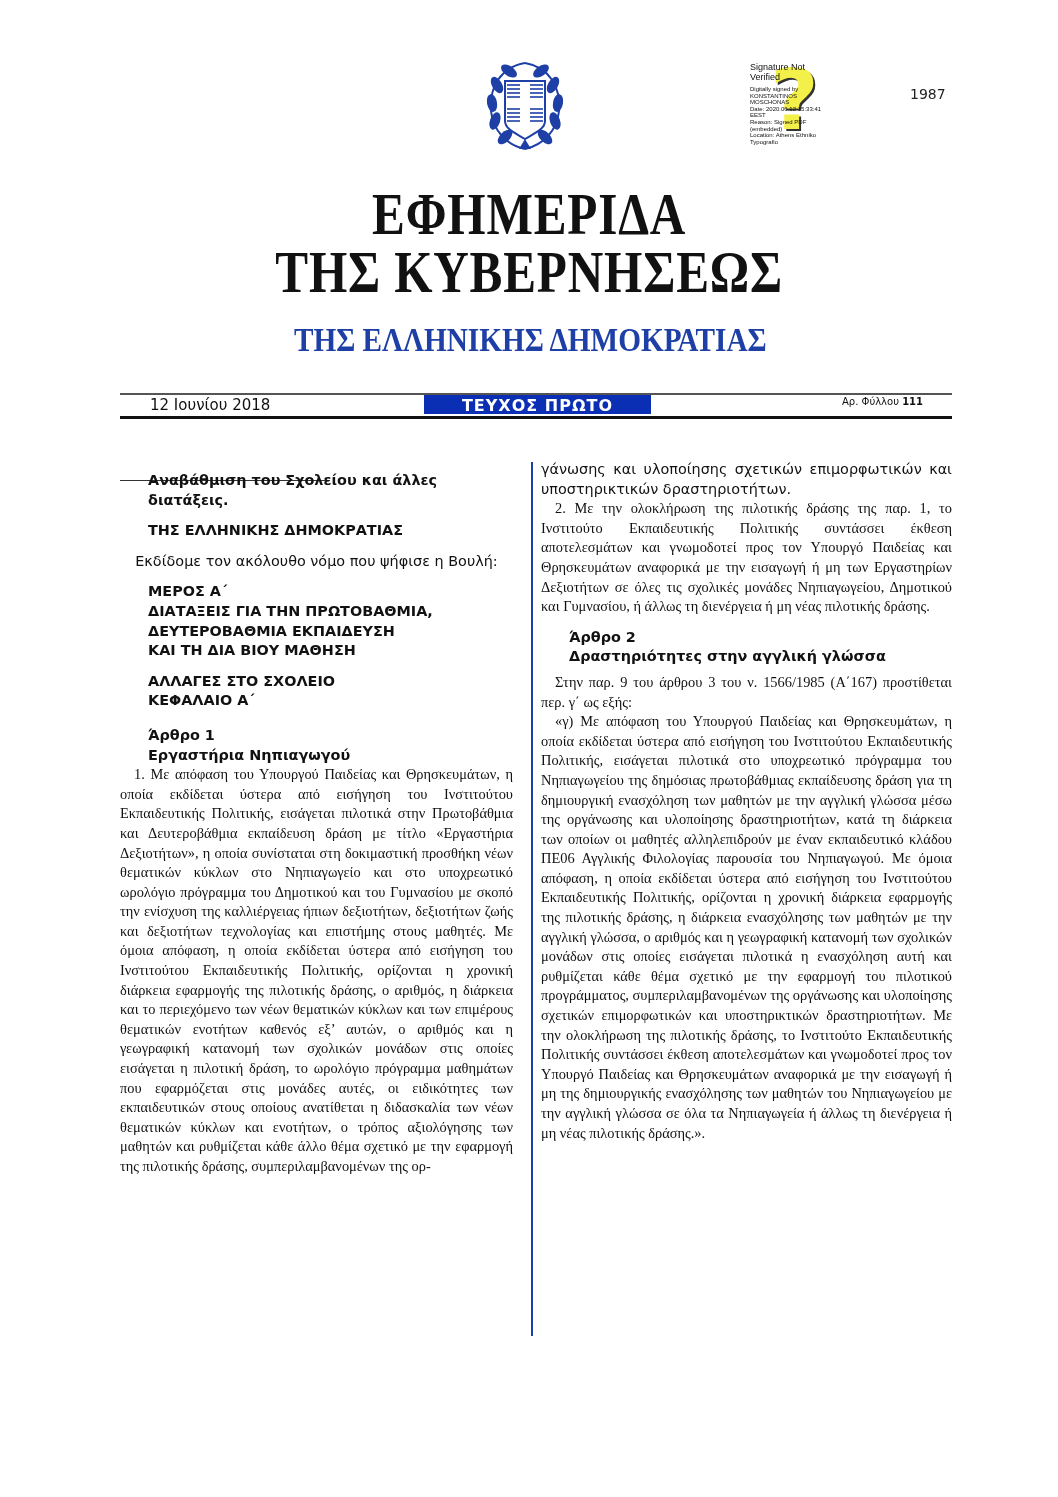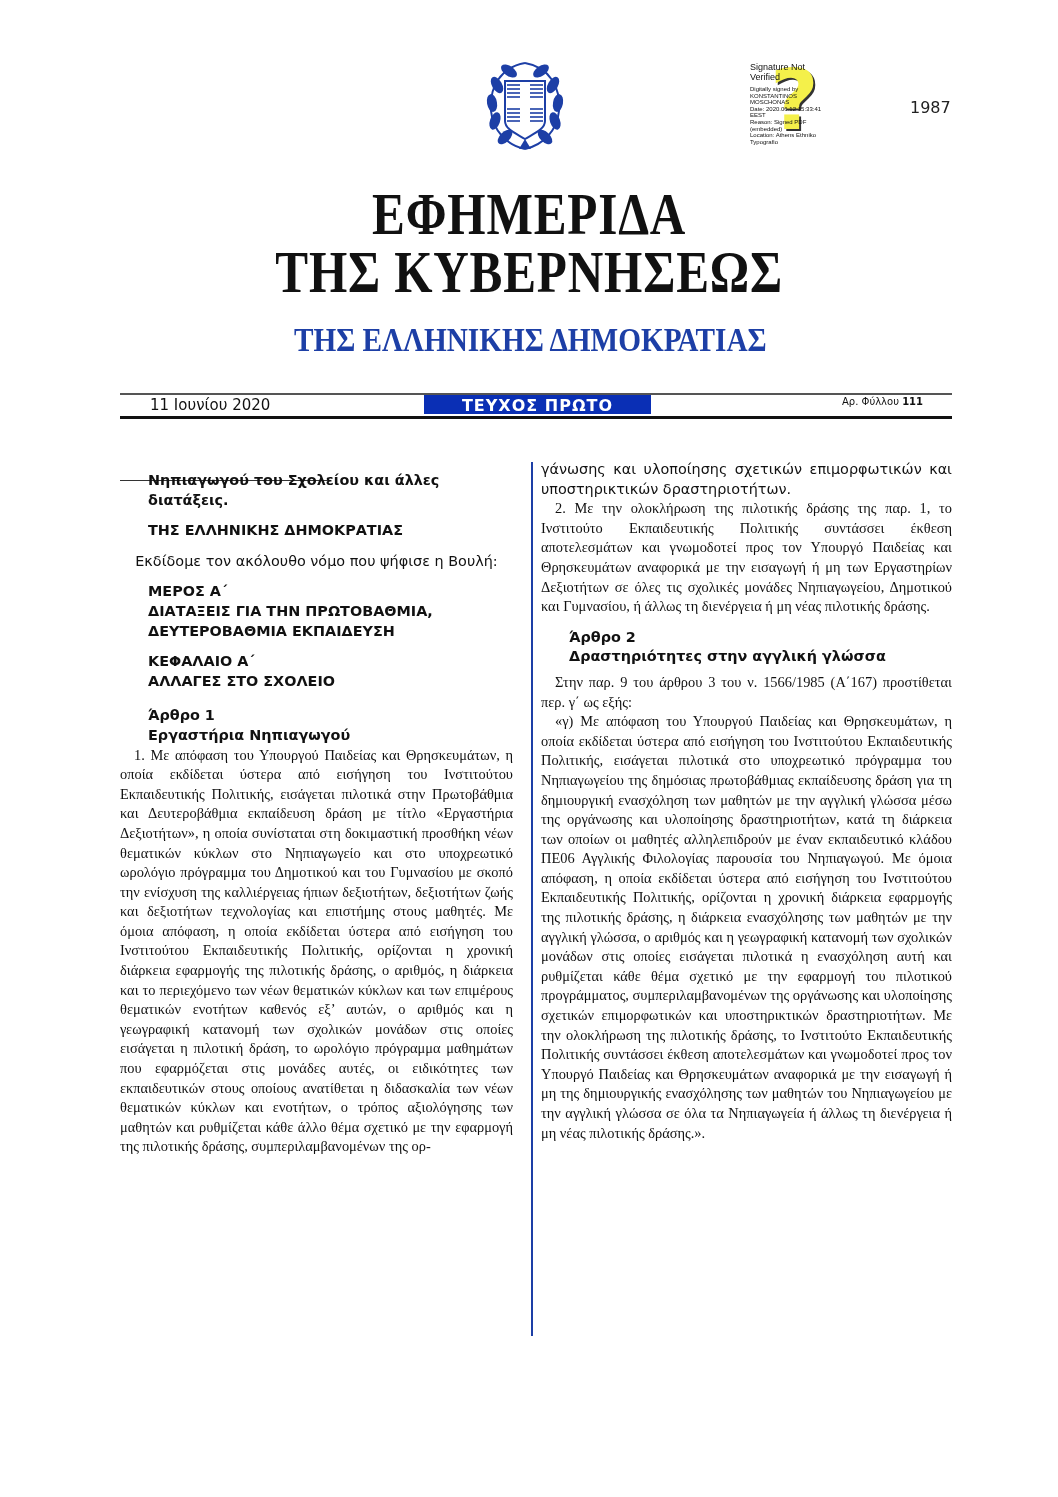--- a/index.html
+++ b/index.html
@@ -13,21 +13,21 @@
   
   #sig { left: 750px; top: 62px; width: 90px; height: 88px; }
   #sig .qmark { position: absolute; left: 20px; top: -4px; font-family: "DejaVu Sans", sans-serif;
                 font-weight: bold; font-size: 84px; line-height: 1; color: #f4f04a;
                 text-shadow: 2px 2px 0 #333; }
   #sig .sig-title { position: absolute; left: 0; top: 0; font-family: "Liberation Sans", sans-serif;
                     font-size: 9px; line-height: 10px; color: #111; width: 70px; }
   #sig .sig-lines { position: absolute; left: 0; top: 24px; font-family: "Liberation Sans", sans-serif;
                     font-size: 6px; line-height: 6.6px; color: #111; width: 82px; }
 
-  #pageno { left: 910px; top: 98px; font-family: "DejaVu Sans", sans-serif; font-size: 16px; color: #222; }
+  #pageno { left: 910px; top: 86px; font-family: "DejaVu Sans", sans-serif; font-size: 14px; color: #222; }
 
   
   .mast { left: 0; width: 1058px; text-align: center; font-family: "Liberation Serif", serif; font-weight: bold; }
   #mast1 { top: 182px; font-size: 60px; letter-spacing: 1px; transform: scaleX(0.82); transform-origin: 530px 0; line-height: 64px; }
   #mast2 { top: 240px; font-size: 60px; letter-spacing: 1px; transform: scaleX(0.82); transform-origin: 530px 0; line-height: 64px; }
   #mast3 { top: 320px; font-size: 34px; color: #1d3fa6; transform: scaleX(0.86); transform-origin: 538px 0; line-height: 40px; }
 
   
   #rule-top { left: 120px; top: 393px; width: 832px; height: 2px; background: #555; }
   #rule-bot { left: 120px; top: 416px; width: 832px; height: 3px; background: #111; }
@@ -112,43 +112,44 @@
   </div>
 </div>
 
 <div id="pageno" class="abs">1987</div>
 
 <div id="mast1" class="abs mast">ΕΦΗΜΕΡΙΔΑ</div>
 <div id="mast2" class="abs mast">ΤΗΣ ΚΥΒΕΡΝΗΣΕΩΣ</div>
 <div id="mast3" class="abs mast">ΤΗΣ ΕΛΛΗΝΙΚΗΣ ΔΗΜΟΚΡΑΤΙΑΣ</div>
 
 <div id="rule-top" class="abs"></div>
-<div id="issue-date" class="abs">11 Ιουνίου 2020</div>
+<div id="issue-date" class="abs">12 Ιουνίου 2018</div>
 <div id="issue-type" class="abs">ΤΕΥΧΟΣ  ΠΡΩΤΟ</div>
 <div id="issue-sheet" class="abs">
   <span>Αρ. Φύλλου</span>
   <b>111</b>
 </div>
 <div id="rule-bot" class="abs"></div>
 
 <div id="law-rule" class="abs"></div>
 <div id="col-left" class="abs col">
   <div class="gap"></div>
-  <div class="h">Νηπιαγωγού του Σχολείου και άλλες διατάξεις.</div>
+  <div class="h">Αναβάθμιση του Σχολείου και άλλες διατάξεις.</div>
   <div class="gap"></div>
   <div class="h">ΤΗΣ ΕΛΛΗΝΙΚΗΣ ΔΗΜΟΚΡΑΤΙΑΣ</div>
   <div class="gap"></div>
   <div class="center">Εκδίδομε τον ακόλουθο νόμο που ψήφισε η Βουλή:</div>
   <div class="gap"></div>
   <div class="h">ΜΕΡΟΣ Α΄</div>
   <div class="h">ΔΙΑΤΑΞΕΙΣ ΓΙΑ ΤΗΝ ΠΡΩΤΟΒΑΘΜΙΑ,</div>
   <div class="h">ΔΕΥΤΕΡΟΒΑΘΜΙΑ ΕΚΠΑΙΔΕΥΣΗ</div>
+  <div class="h">ΚΑΙ ΤΗ ΔΙΑ ΒΙΟΥ ΜΑΘΗΣΗ</div>
   <div class="gap"></div>
+  <div class="h">ΑΛΛΑΓΕΣ ΣΤΟ ΣΧΟΛΕΙΟ</div>
   <div class="h">ΚΕΦΑΛΑΙΟ Α΄</div>
-  <div class="h">ΑΛΛΑΓΕΣ ΣΤΟ ΣΧΟΛΕΙΟ</div>
   <div class="gap2"></div>
   <div class="h">Άρθρο 1</div>
   <div class="h">Εργαστήρια Νηπιαγωγού</div>
   <div class="para">1. Με απόφαση του Υπουργού Παιδείας και Θρησκευμάτων, η οποία εκδίδεται ύστερα από εισήγηση του Ινστιτούτου Εκπαιδευτικής Πολιτικής, εισάγεται πιλοτικά στην Πρωτοβάθμια και Δευτεροβάθμια εκπαίδευση δράση με τίτλο «Εργαστήρια Δεξιοτήτων», η οποία συνίσταται στη δοκιμαστική προσθήκη νέων θεματικών κύκλων στο Νηπιαγωγείο και στο υποχρεωτικό ωρολόγιο πρόγραμμα του Δημοτικού και του Γυμνασίου με σκοπό την ενίσχυση της καλλιέργειας ήπιων δεξιοτήτων, δεξιοτήτων ζωής και δεξιοτήτων τεχνολογίας και επιστήμης στους μαθητές. Με όμοια απόφαση, η οποία εκδίδεται ύστερα από εισήγηση του Ινστιτούτου Εκπαιδευτικής Πολιτικής, ορίζονται η χρονική διάρκεια εφαρμογής της πιλοτικής δράσης, ο αριθμός, η διάρκεια και το περιεχόμενο των νέων θεματικών κύκλων και των επιμέρους θεματικών ενοτήτων καθενός εξ’ αυτών, ο αριθμός και η γεωγραφική κατανομή των σχολικών μονάδων στις οποίες εισάγεται η πιλοτική δράση, το ωρολόγιο πρόγραμμα μαθημάτων που εφαρμόζεται στις μονάδες αυτές, οι ειδικότητες των εκπαιδευτικών στους οποίους ανατίθεται η διδασκαλία των νέων θεματικών κύκλων και ενοτήτων, ο τρόπος αξιολόγησης των μαθητών και ρυθμίζεται κάθε άλλο θέμα σχετικό με την εφαρμογή της πιλοτικής δράσης, συμπεριλαμβανομένων της ορ-</div>
 </div>
 
 <div id="divider" class="abs"></div>
 
 <div id="col-right" class="abs col">
   <div class="just">γάνωσης και υλοποίησης σχετικών επιμορφωτικών και υποστηρικτικών δραστηριοτήτων.</div>

